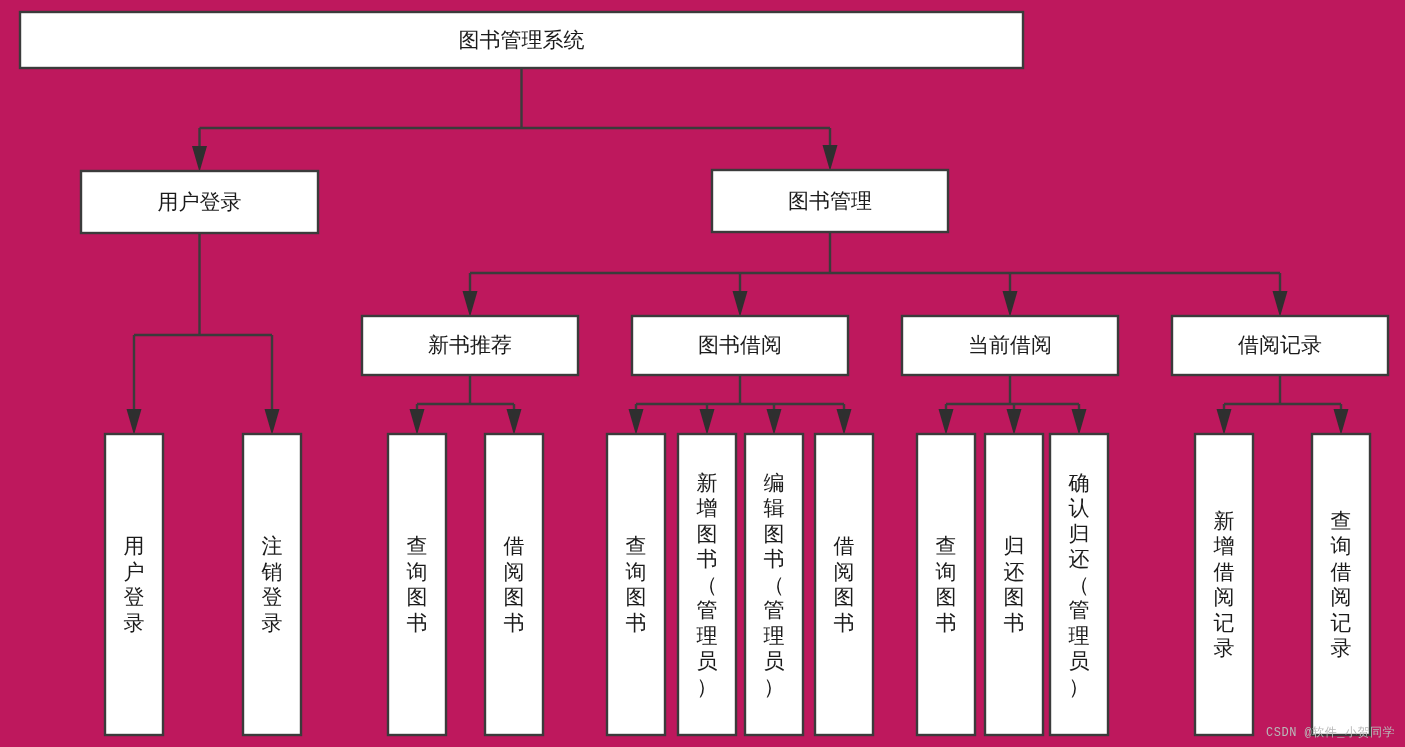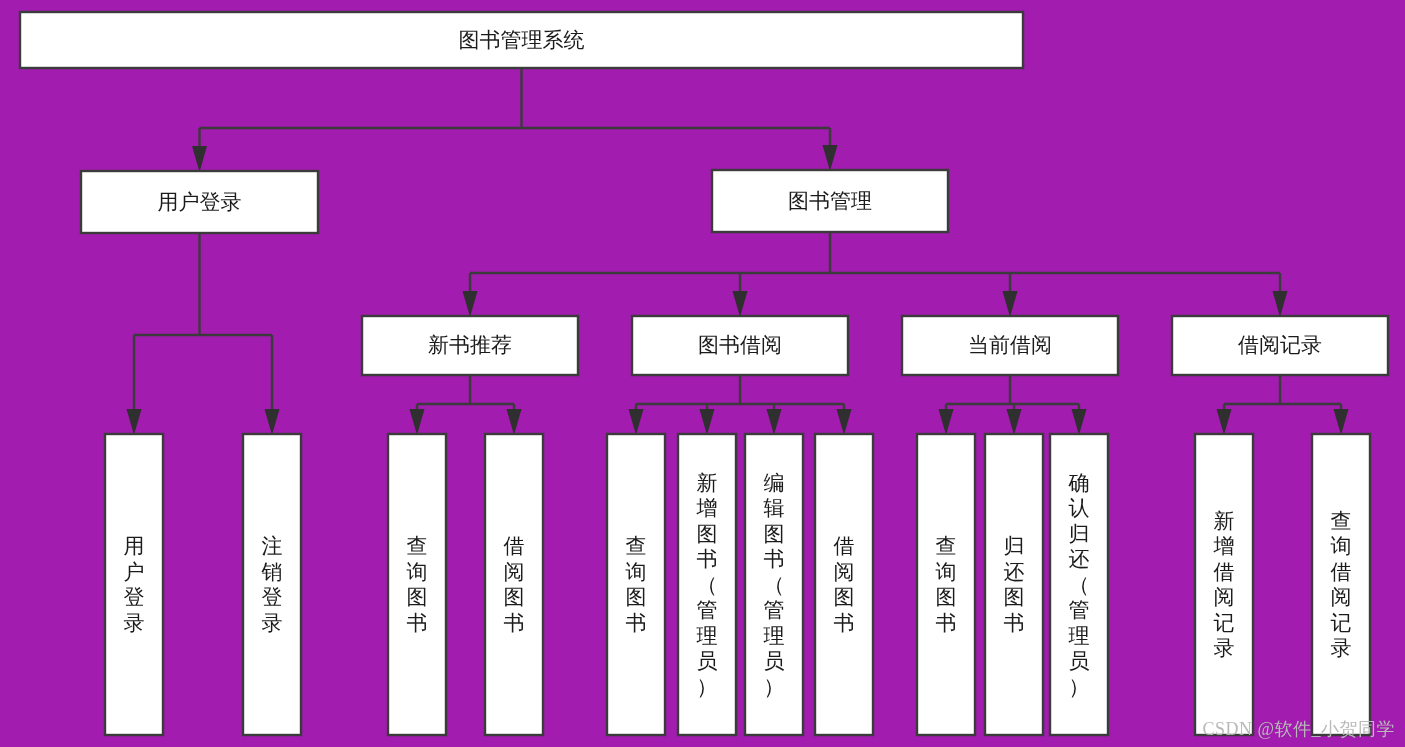--- a/index.html
+++ b/index.html
@@ -12,21 +12,21 @@
     width: 1405px;
     height: 747px;
     font-family: "Liberation Sans", "DejaVu Sans", sans-serif;
     overflow: hidden;
     position: relative;
   }
   #diagram-root {
     position: relative;
     width: 1405px;
     height: 747px;
-    background: #a21caf;
+    background: #be185d;
   }
   svg.diagram-canvas {
     position: absolute;
     top: 0;
     left: 0;
     width: 1405px;
     height: 747px;
     display: block;
   }
   .node-box {
@@ -54,22 +54,22 @@
   .node-label-v {
     font-family: "Liberation Sans", "DejaVu Sans", sans-serif;
     font-size: 21px;
     fill: #1b1b1b;
     text-anchor: middle;
   }
   .watermark-text {
     position: absolute;
     right: 10px;
     bottom: 6px;
-    font-family: Liberation Serif, serif;
-    font-size: 18px;
+    font-family: Liberation Mono, monospace;
+    font-size: 12px;
     color: #b9b9b9;
     white-space: nowrap;
     letter-spacing: 0.5px;
     user-select: none;
   }
 </style>
 </head>
 <body>
 
 <div id="diagram-root">

